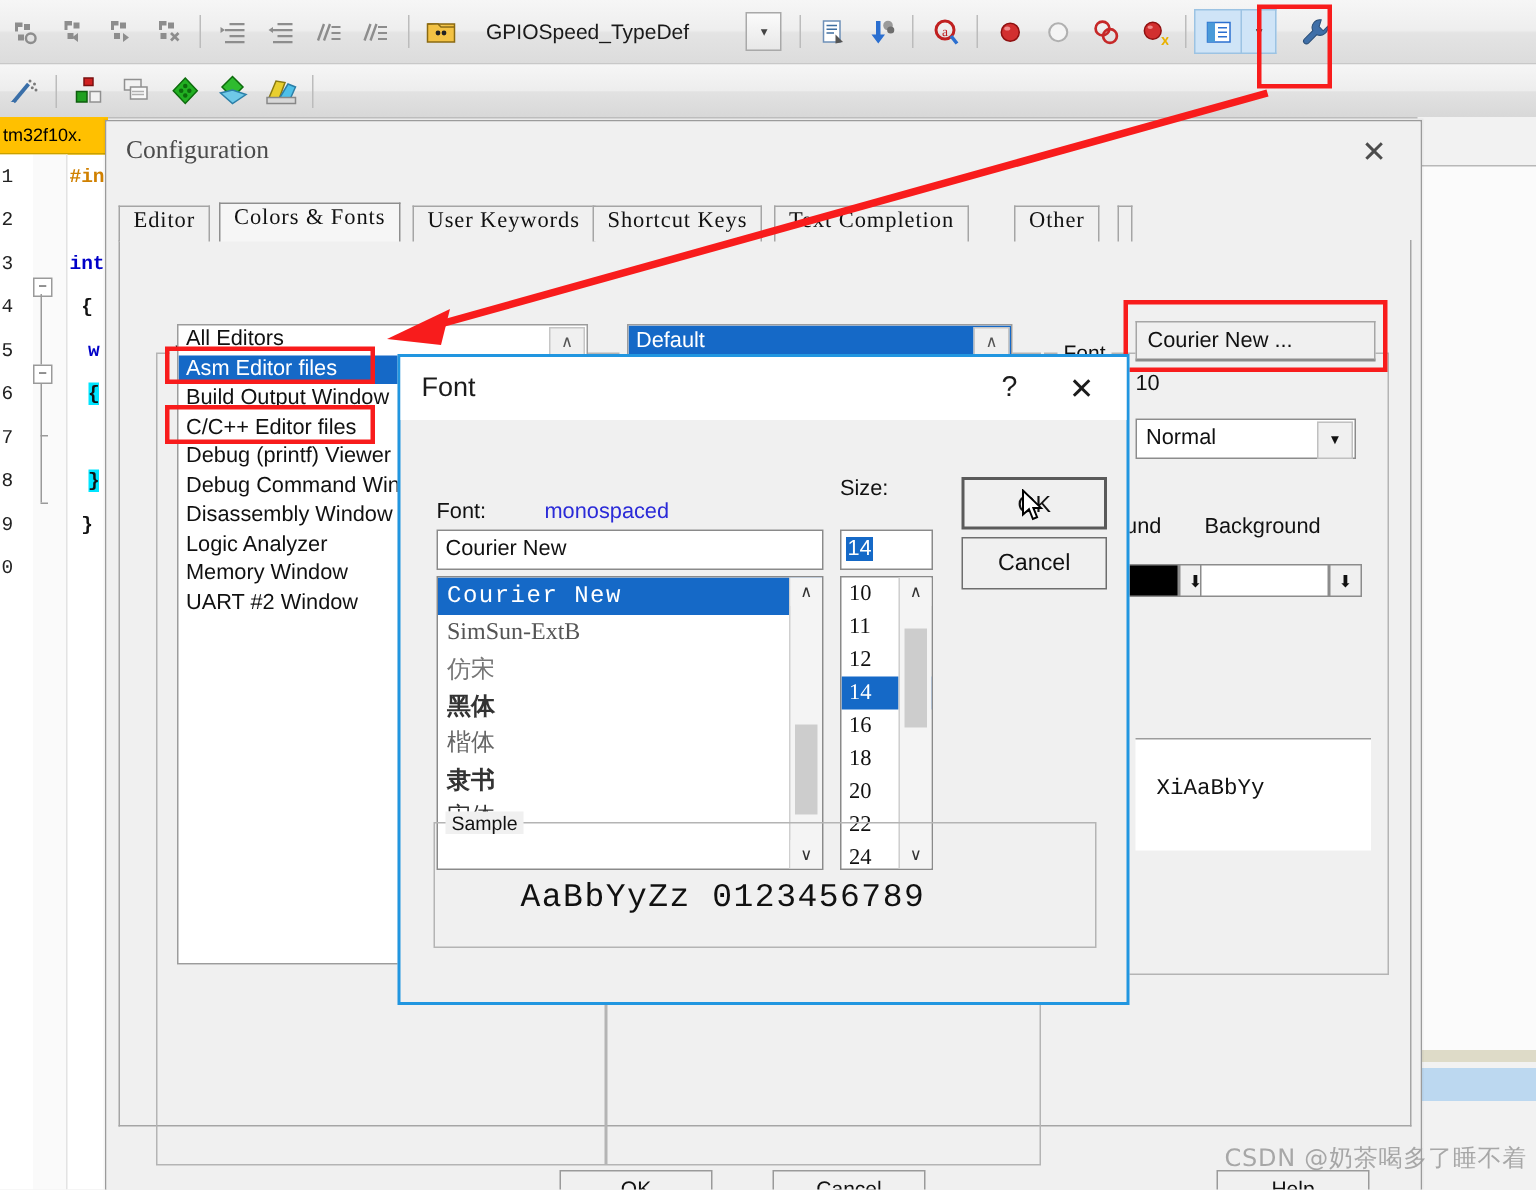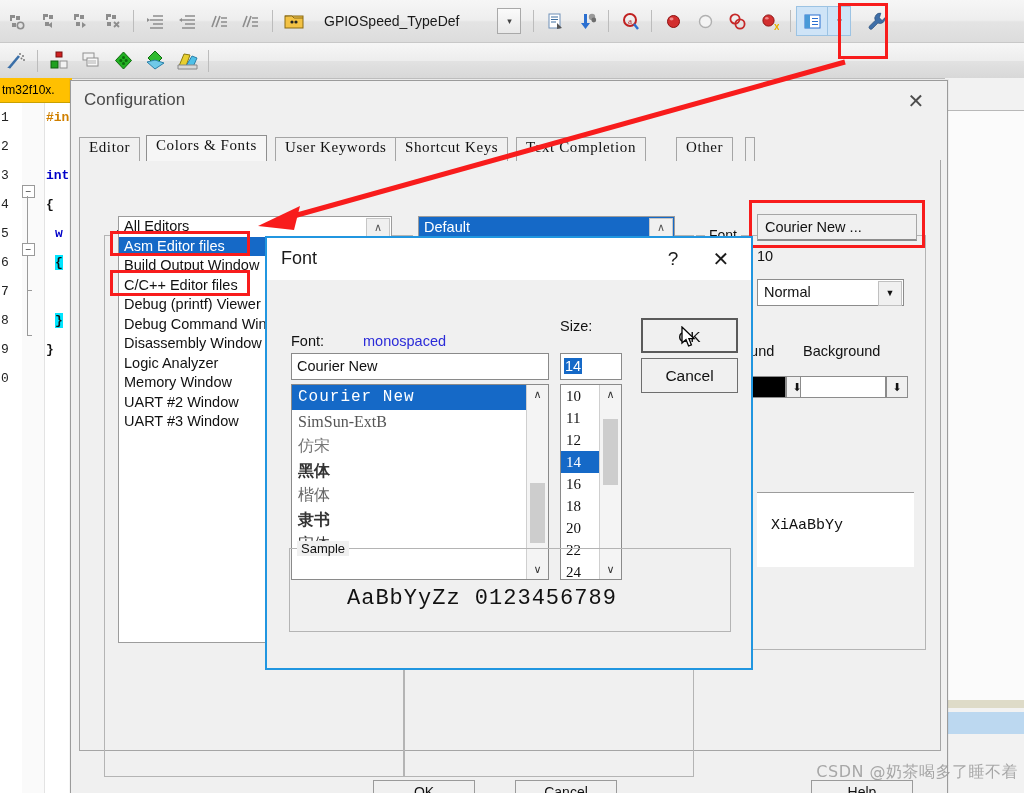--- a/index.html
+++ b/index.html
@@ -40,21 +40,21 @@
   #editor-tab{position:absolute;left:0;top:0;width:70px;height:24px;background:#ffc000;
      border-bottom:1px solid #c9a100;font-size:12px;color:#000;line-height:24px;padding-left:2px;
      white-space:nowrap;overflow:hidden;font-family:"Liberation Sans",sans-serif;}
   #gutter{position:absolute;left:0;top:25px;width:22px;height:690px;background:#ffffff;}
   .ln{font-family:"Liberation Mono",monospace;font-size:13px;color:#222;height:29px;line-height:29px;
      text-align:left;padding-left:1px;}
   #fold-col{position:absolute;left:22px;top:25px;width:22px;height:690px;background:#fafafa;
      border-right:1px solid #e3e3e3;}
   #code-col{position:absolute;left:46px;top:25px;width:24px;height:690px;overflow:hidden;}
   .cl{font-family:"Liberation Mono",monospace;font-size:13px;height:29px;line-height:29px;
-     white-space:pre;font-weight:bold;}
+     white-space:pre;font-weight:bold;text-align:center;}
   .c-pp{color:#d08000;}
   .c-kw{color:#0000c8;}
   .c-br{color:#111;}
   .c-hl{background:#00e5ff;color:#111;}
   .fold-box{width:11px;height:11px;border:1px solid #9a9a9a;background:#fff;position:absolute;
      display:flex;align-items:center;justify-content:center;font-size:10px;line-height:8px;color:#333;}
   .fold-line{position:absolute;width:1px;background:#9a9a9a;left:5px;}
   .fold-tick{position:absolute;height:1px;width:5px;background:#9a9a9a;left:5px;}
 
   
@@ -62,21 +62,21 @@
   #ide-right-white{position:absolute;left:948px;top:110px;width:76px;height:590px;background:#fbfbfb;border-top:1px solid #b8b8b8;}
   #ide-bottom-band1{position:absolute;left:0;top:700px;width:1024px;height:8px;background:#dedbc8;}
   #ide-bottom-band2{position:absolute;left:0;top:712px;width:1024px;height:22px;background:#bcd8f0;}
   #ide-bottom-band3{position:absolute;left:0;top:736px;width:1024px;height:57px;background:#f2f2f2;}
 
   
   #config-win{position:absolute;left:70px;top:80px;width:876px;height:713px;
      background:#f0f0f0;border:1px solid #9b9b9b;box-shadow:0 0 0 1px rgba(0,0,0,.04);}
   #config-titlebar{height:41px;position:relative;background:#f0f0f0;}
   #config-title{position:absolute;left:13px;top:9px;font-size:17px;color:#4b4b4b;
-     font-family:Liberation Sans, sans-serif;}
+     font-family:Liberation Serif, serif;}
   #config-close{position:absolute;right:8px;top:6px;width:46px;height:28px;display:flex;
      align-items:center;justify-content:center;font-size:20px;color:#4c4c4c;cursor:default;}
 
   #config-body{position:absolute;left:0;top:41px;width:876px;height:672px;background:#f0f0f0;}
 
   
   #tabstrip{position:absolute;left:8px;top:15px;width:860px;height:24px;}
   .ctab{position:absolute;top:0;height:24px;box-sizing:border-box;
      font-family:"Liberation Serif",serif;font-size:15px;color:#111;
      background:#f0f0f0;border:1px solid #a5a5a5;border-bottom:none;
@@ -491,21 +491,20 @@
     <div class="wl-item">All Editors</div>
     <div class="wl-item sel">Asm Editor files</div>
     <div class="wl-item">Build Output Window</div>
     <div class="wl-item">C/C++ Editor files</div>
     <div class="wl-item">Debug (printf) Viewer</div>
     <div class="wl-item">Debug Command Window</div>
     <div class="wl-item">Disassembly Window</div>
     <div class="wl-item">Logic Analyzer</div>
     <div class="wl-item">Memory Window</div>
     <div class="wl-item">UART #2 Window</div>
-    <div class="wl-item">UART #3 Window</div>
     <div id="win-scroll-up">∧</div>
   </div>
 
   <div id="elem-list">
     <div class="el-item sel">Default</div>
     <div style="position:absolute;right:1px;top:1px;width:22px;height:17px;background:#f0f0f0;border:1px solid #c6c6c6;display:flex;align-items:center;justify-content:center;font-size:11px;color:#555;">∧</div>
   </div>
 
   <div id="font-name-btn">Courier New ...</div>
   <div class="redbox" style="left:749px;top:200px;width:176px;height:48px;"></div>

